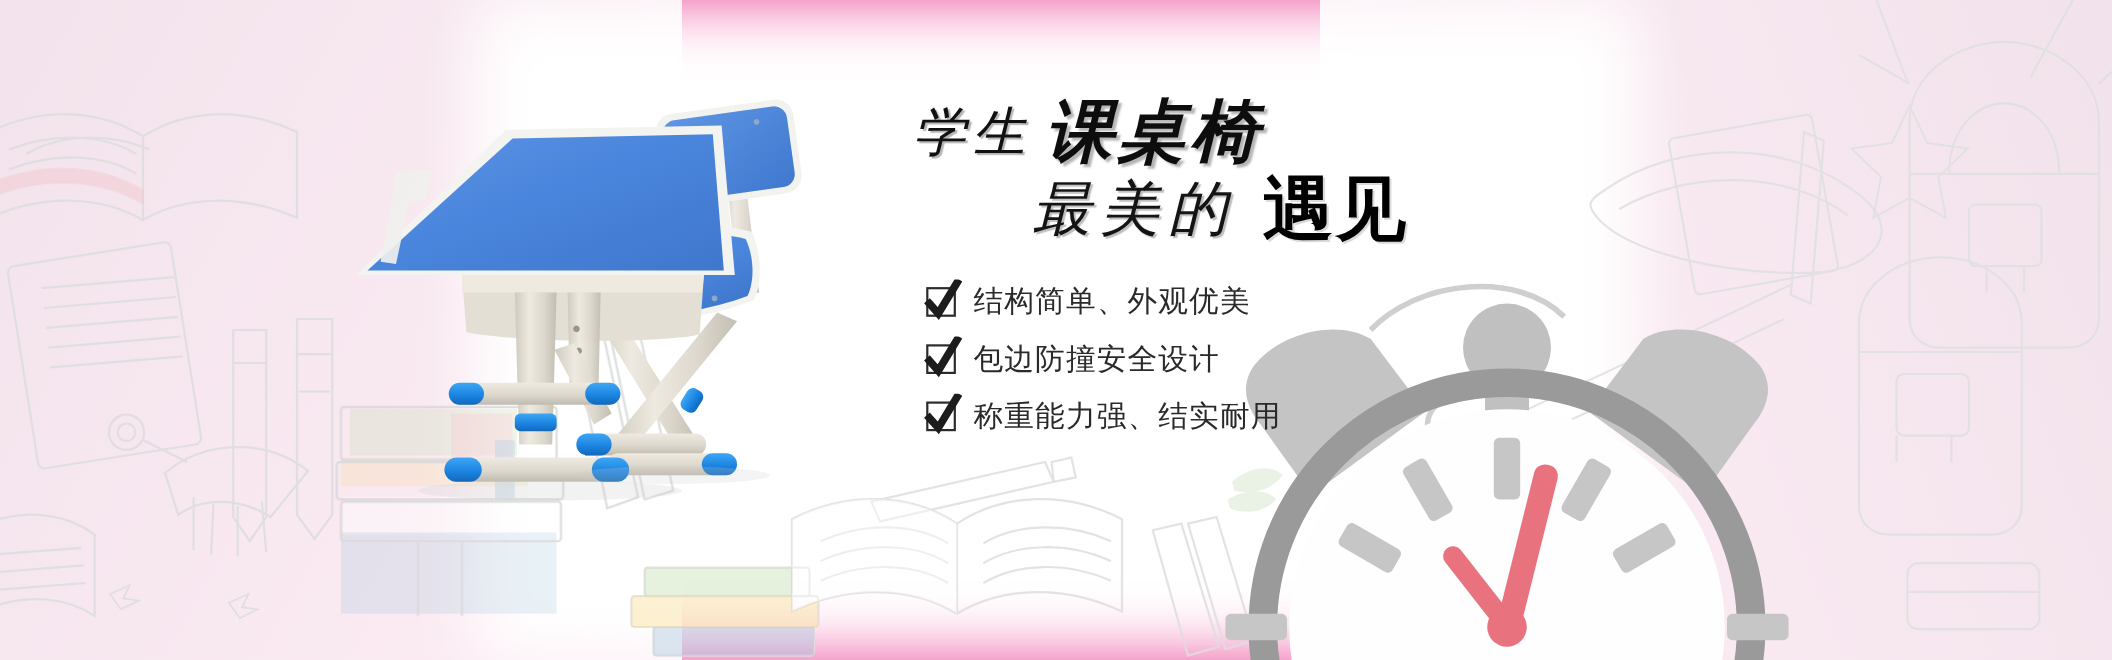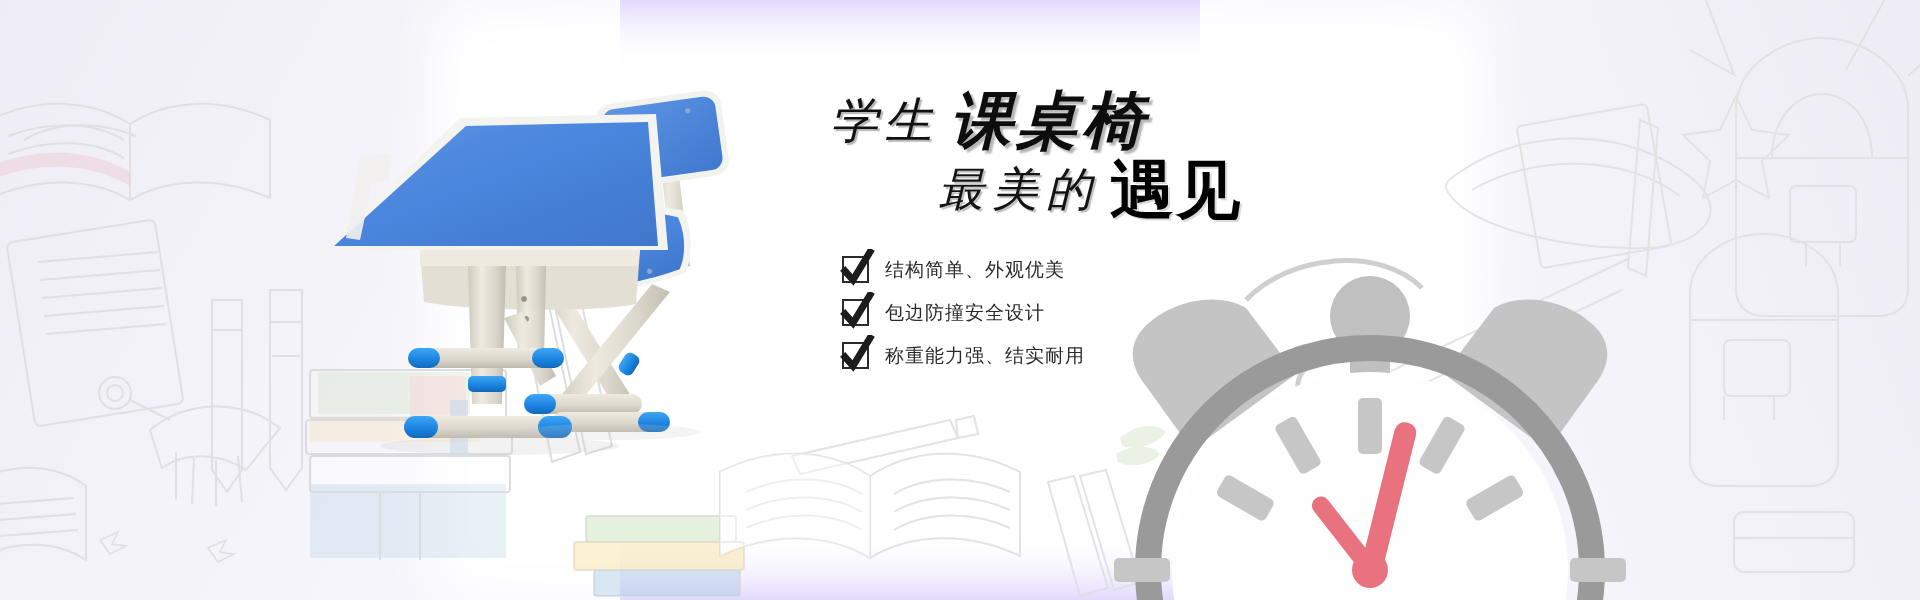--- a/index.html
+++ b/index.html
@@ -9,21 +9,21 @@
   }
   body {
     font-family: "Liberation Sans", "DejaVu Sans", sans-serif;
   }
 
   .banner {
     position: relative;
     width: 1920px;
     height: 600px;
     overflow: hidden;
-    background: #c4b5fd;
+    background: #ec4899;
   }
 
   
   .bg-layer {
     position: absolute;
     inset: 0;
     pointer-events: none;
   }
   .bg-tint-left {
     position: absolute;
@@ -108,35 +108,35 @@
     margin-left: 12px;
   }
   .headline-2 {
     white-space: nowrap;
     font-size: 0;
     line-height: 1;
     margin: 0 0 34px 118px;
   }
   .headline-2 .kai {
     font-family: "Liberation Serif", "DejaVu Serif", serif;
-    font-size: 46px;
+    font-size: 54px;
     font-style: italic;
     letter-spacing: 8px;
     color: #141414;
     text-shadow: 2px 2px 1px rgba(110,110,110,.45);
     vertical-align: middle;
   }
   .headline-2 .hei-big {
     font-family: "Liberation Sans", "DejaVu Sans", sans-serif;
     font-size: 64px;
     font-weight: 700;
     letter-spacing: 2px;
     color: #000;
     vertical-align: middle;
-    margin-left: 10px;
+    margin-left: 24px;
     text-shadow: 2px 2px 0 rgba(150,150,150,.35);
   }
 
   .features {
     list-style: none;
     margin: 0;
     padding: 0 0 0 22px;
   }
   .feature {
     display: flex;
@@ -149,21 +149,21 @@
     height: 27px;
     border: 2px solid #2b2b2b;
     margin-right: 16px;
     position: relative;
     box-sizing: border-box;
     background: #ffffff;
   }
   .check-box svg { position: absolute; left: -5px; top: -9px; }
   .feature-text {
     font-family: "Liberation Sans", "DejaVu Sans", sans-serif;
-    font-size: 19px;
+    font-size: 27px;
     color: #2a2a2a;
     letter-spacing: 1px;
     white-space: nowrap;
   }
 </style>
 </head>
 <body>
 
 <div class="banner">
 

